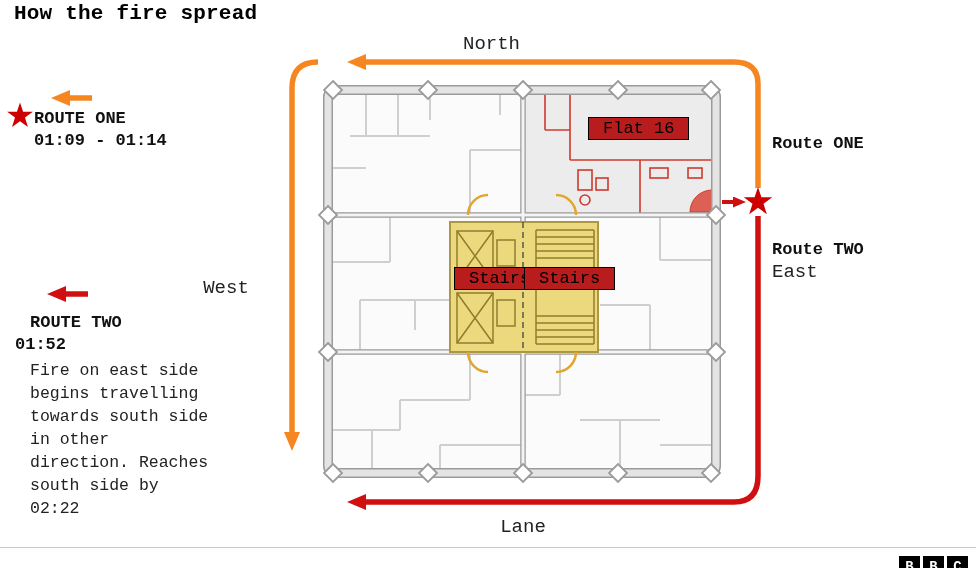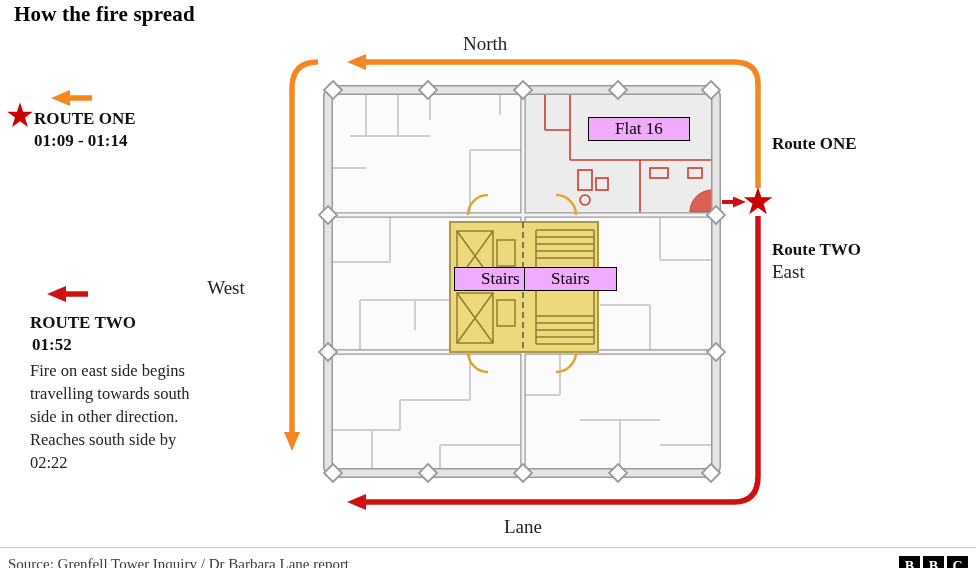--- a/index.html
+++ b/index.html
@@ -1,37 +1,37 @@
 <!DOCTYPE html>
 <html><head>
 <meta charset="utf-8">
 <style>
   *{box-sizing:border-box;margin:0;padding:0}
   html,body{background:#fff}
   #canvas{position:relative;width:976px;height:568px;background:#fff;overflow:hidden;
-          font-family:Liberation Serif, serif;color:#111}
+          font-family:Liberation Mono, monospace;color:#111}
   .abs{position:absolute}
   #title{left:14px;top:2px;font-size:21px;font-weight:bold;color:#000;letter-spacing:.2px}
   .compass{font-size:19px;color:#222}
   #north{left:463px;top:33px;width:120px;text-align:left}
   #south{left:463px;top:516px;width:120px;text-align:center}
   #west{left:171px;top:277px;width:110px;text-align:center}
   #east{left:772px;top:261px}
   .side-route{font-size:17px;font-weight:bold;color:#111}
   #route-one-side{left:772px;top:134px}
   #route-two-side{left:772px;top:240px}
   .legend-heading,.legend-time{font-size:17px;font-weight:bold;color:#111}
   .legend-desc{font-size:16.5px;color:#222;line-height:23px}
   #r1-heading{left:34px;top:109px}
   #r1-time{left:34px;top:131px}
   #r1-desc{left:34px;top:156px;width:214px}
   #r2-heading{left:30px;top:313px}
-  #r2-time{left:32px;top:335px}
+  #r2-time{left:15px;top:335px}
   #r2-desc{left:30px;top:359px;width:182px}
-  .plan-label{background:#f0abfc;border:1.5px solid #000;font-size:17px;color:#000;padding:1px 26px;white-space:nowrap}
+  .plan-label{background:#b91c1c;border:1.5px solid #000;font-size:17px;color:#000;padding:1px 14px;white-space:nowrap}
   #flat16-label{left:588px;top:117px}
   #lifts-label{left:454px;top:267px}
   #stairs-label{left:524px;top:267px}
   #footer-line{left:0;top:547px;width:976px;border-top:1px solid #c9c9c9}
   #source{left:8px;top:556px;font-size:15px;color:#3a3a3a}
   #bbc-logo{right:8px;top:556px;display:flex;gap:3px}
   .bbc-block{width:21px;height:21px;background:#000;color:#fff;font-weight:bold;font-size:14px;
              display:flex;align-items:center;justify-content:center}
   #plan-svg{position:absolute;left:0;top:0}
 </style>
@@ -146,20 +146,19 @@
 
   <div id="r2-heading" class="abs legend-heading">ROUTE TWO</div>
   <div id="r2-time" class="abs legend-time">01:52</div>
   <div id="r2-desc" class="abs legend-desc">Fire on east side begins travelling towards south side in other direction. Reaches south side by 02:22</div>
 
   <div id="flat16-label" class="abs plan-label">Flat 16</div>
   <div id="lifts-label" class="abs plan-label">Stairs</div>
   <div id="stairs-label" class="abs plan-label">Stairs</div>
 
   <div id="footer-line" class="abs"></div>
-  <div id="source" class="abs">Source: Grenfell Tower Inquiry / Dr Barbara Lane report</div>
   <div id="bbc-logo" class="abs">
     <div class="bbc-block">B</div>
     <div class="bbc-block">B</div>
     <div class="bbc-block">C</div>
   </div>
 
 </div>
 
 </body></html>

